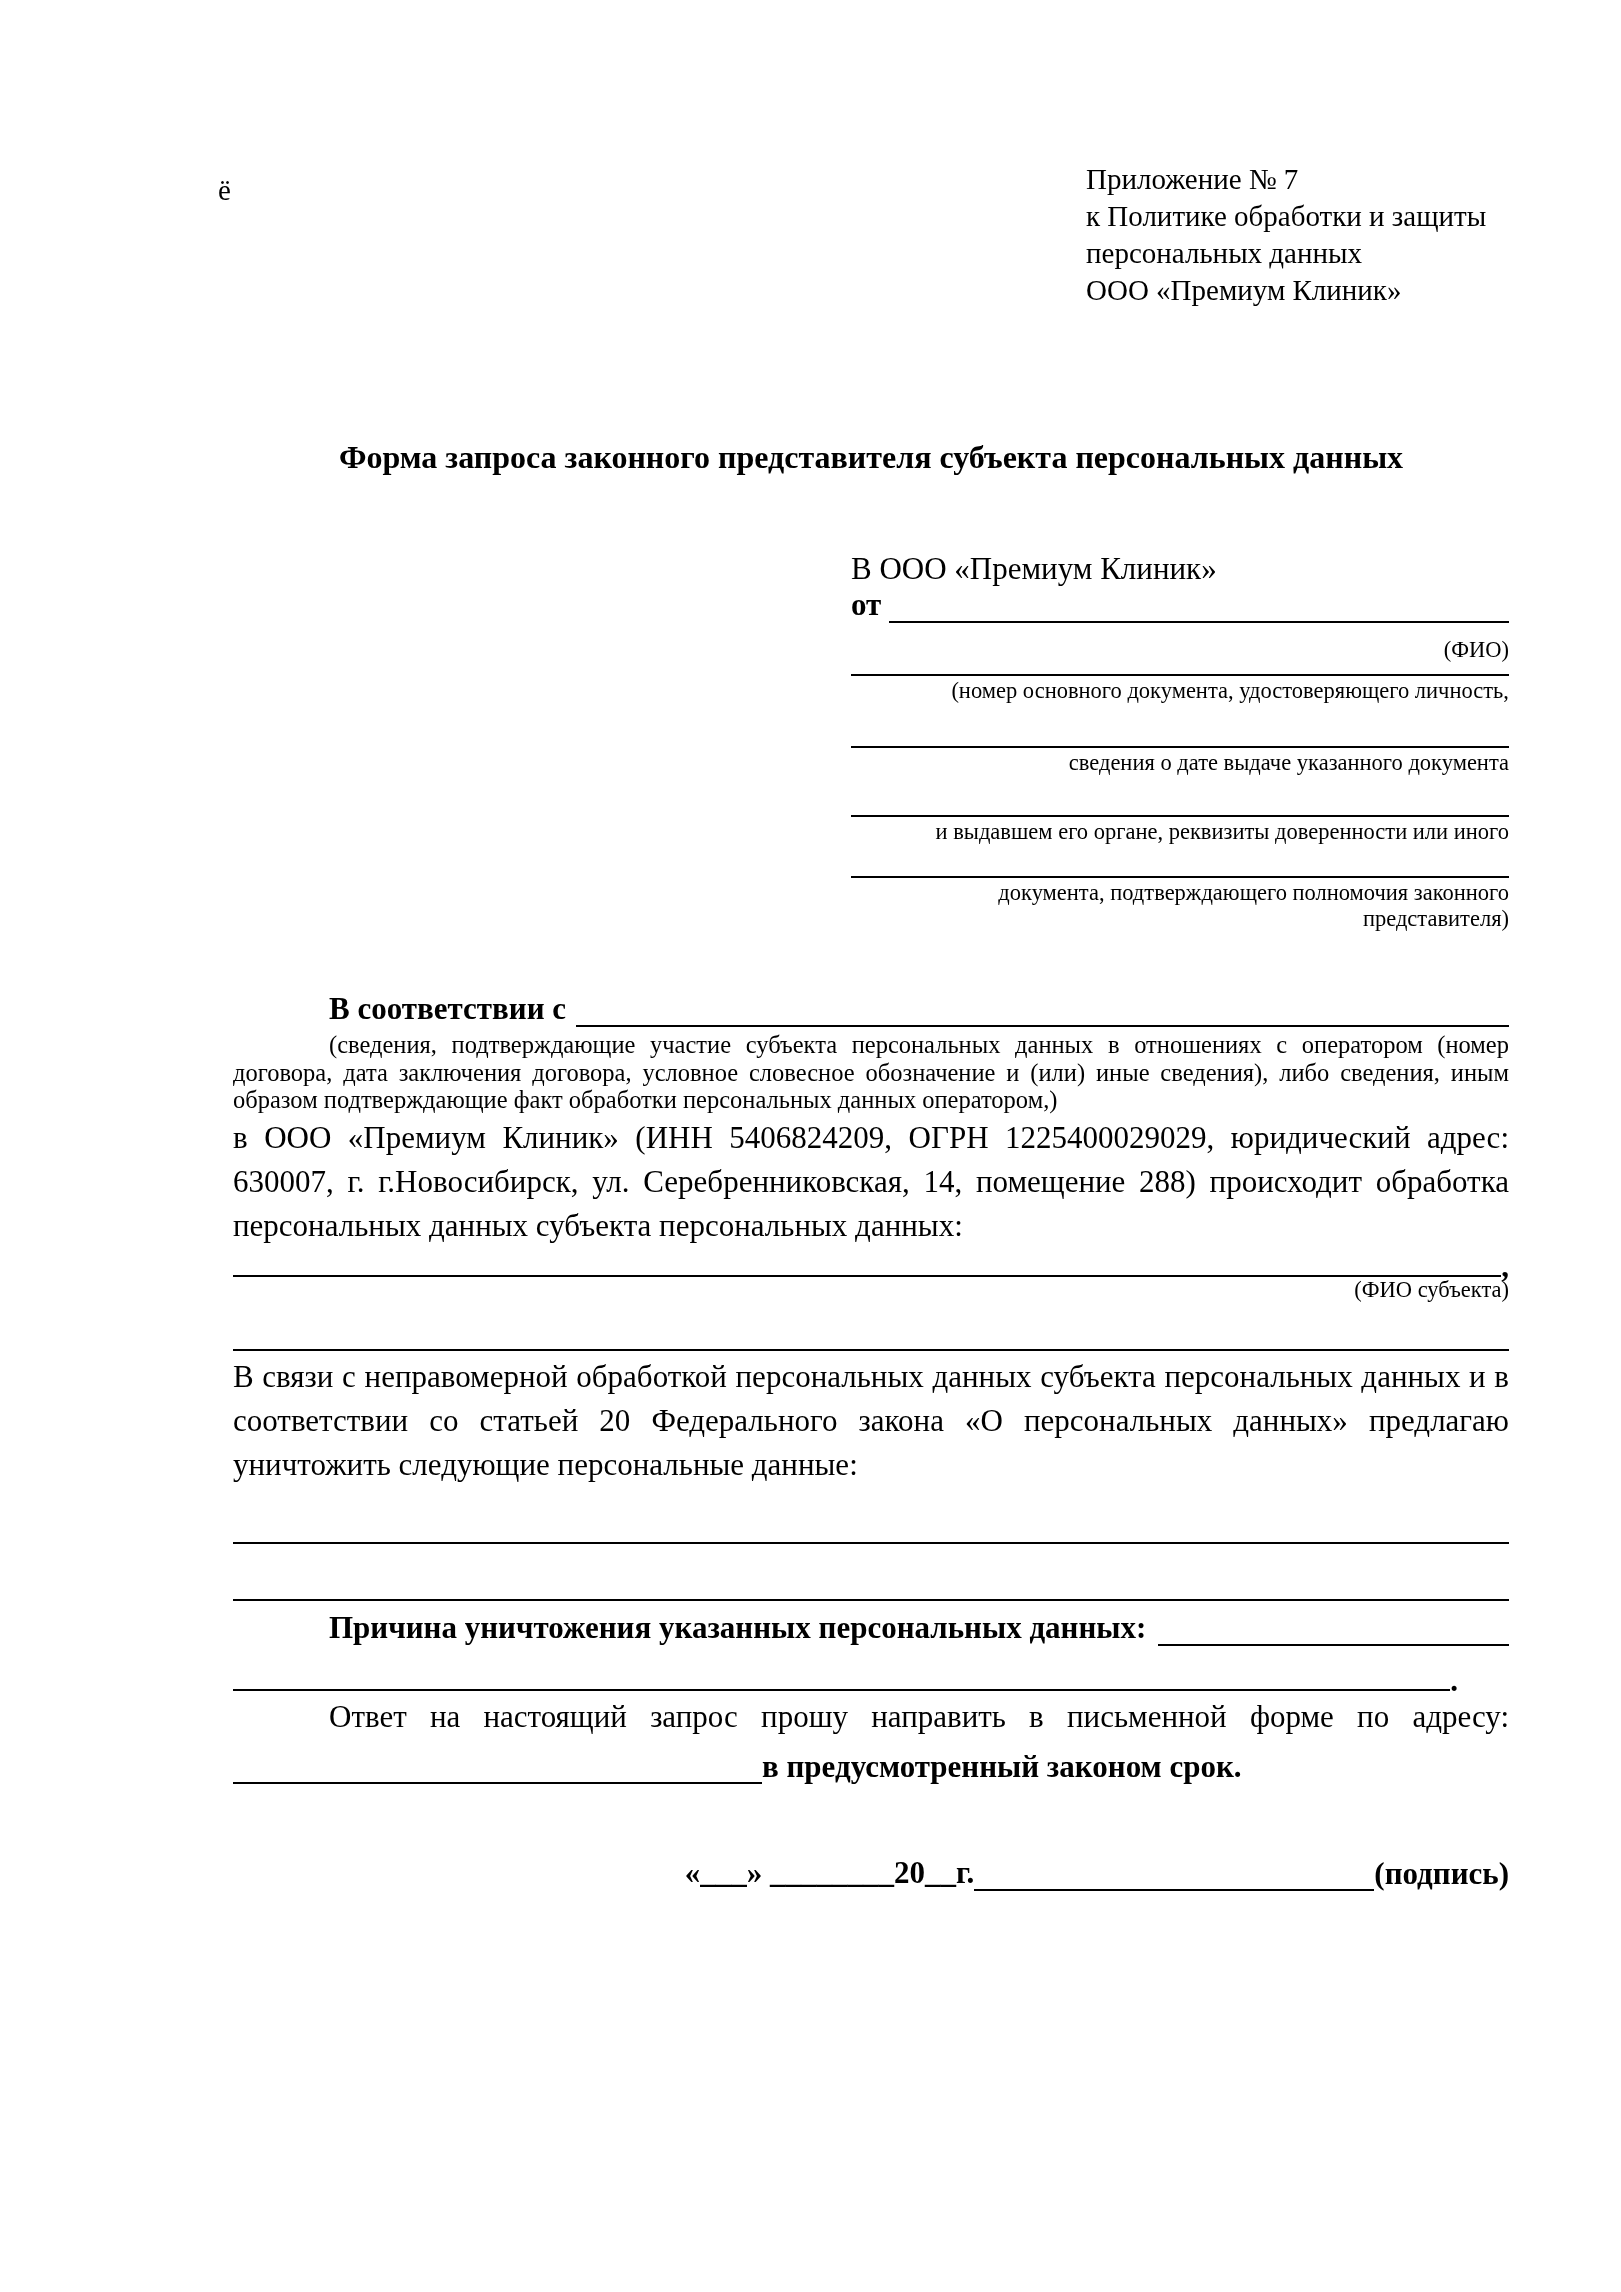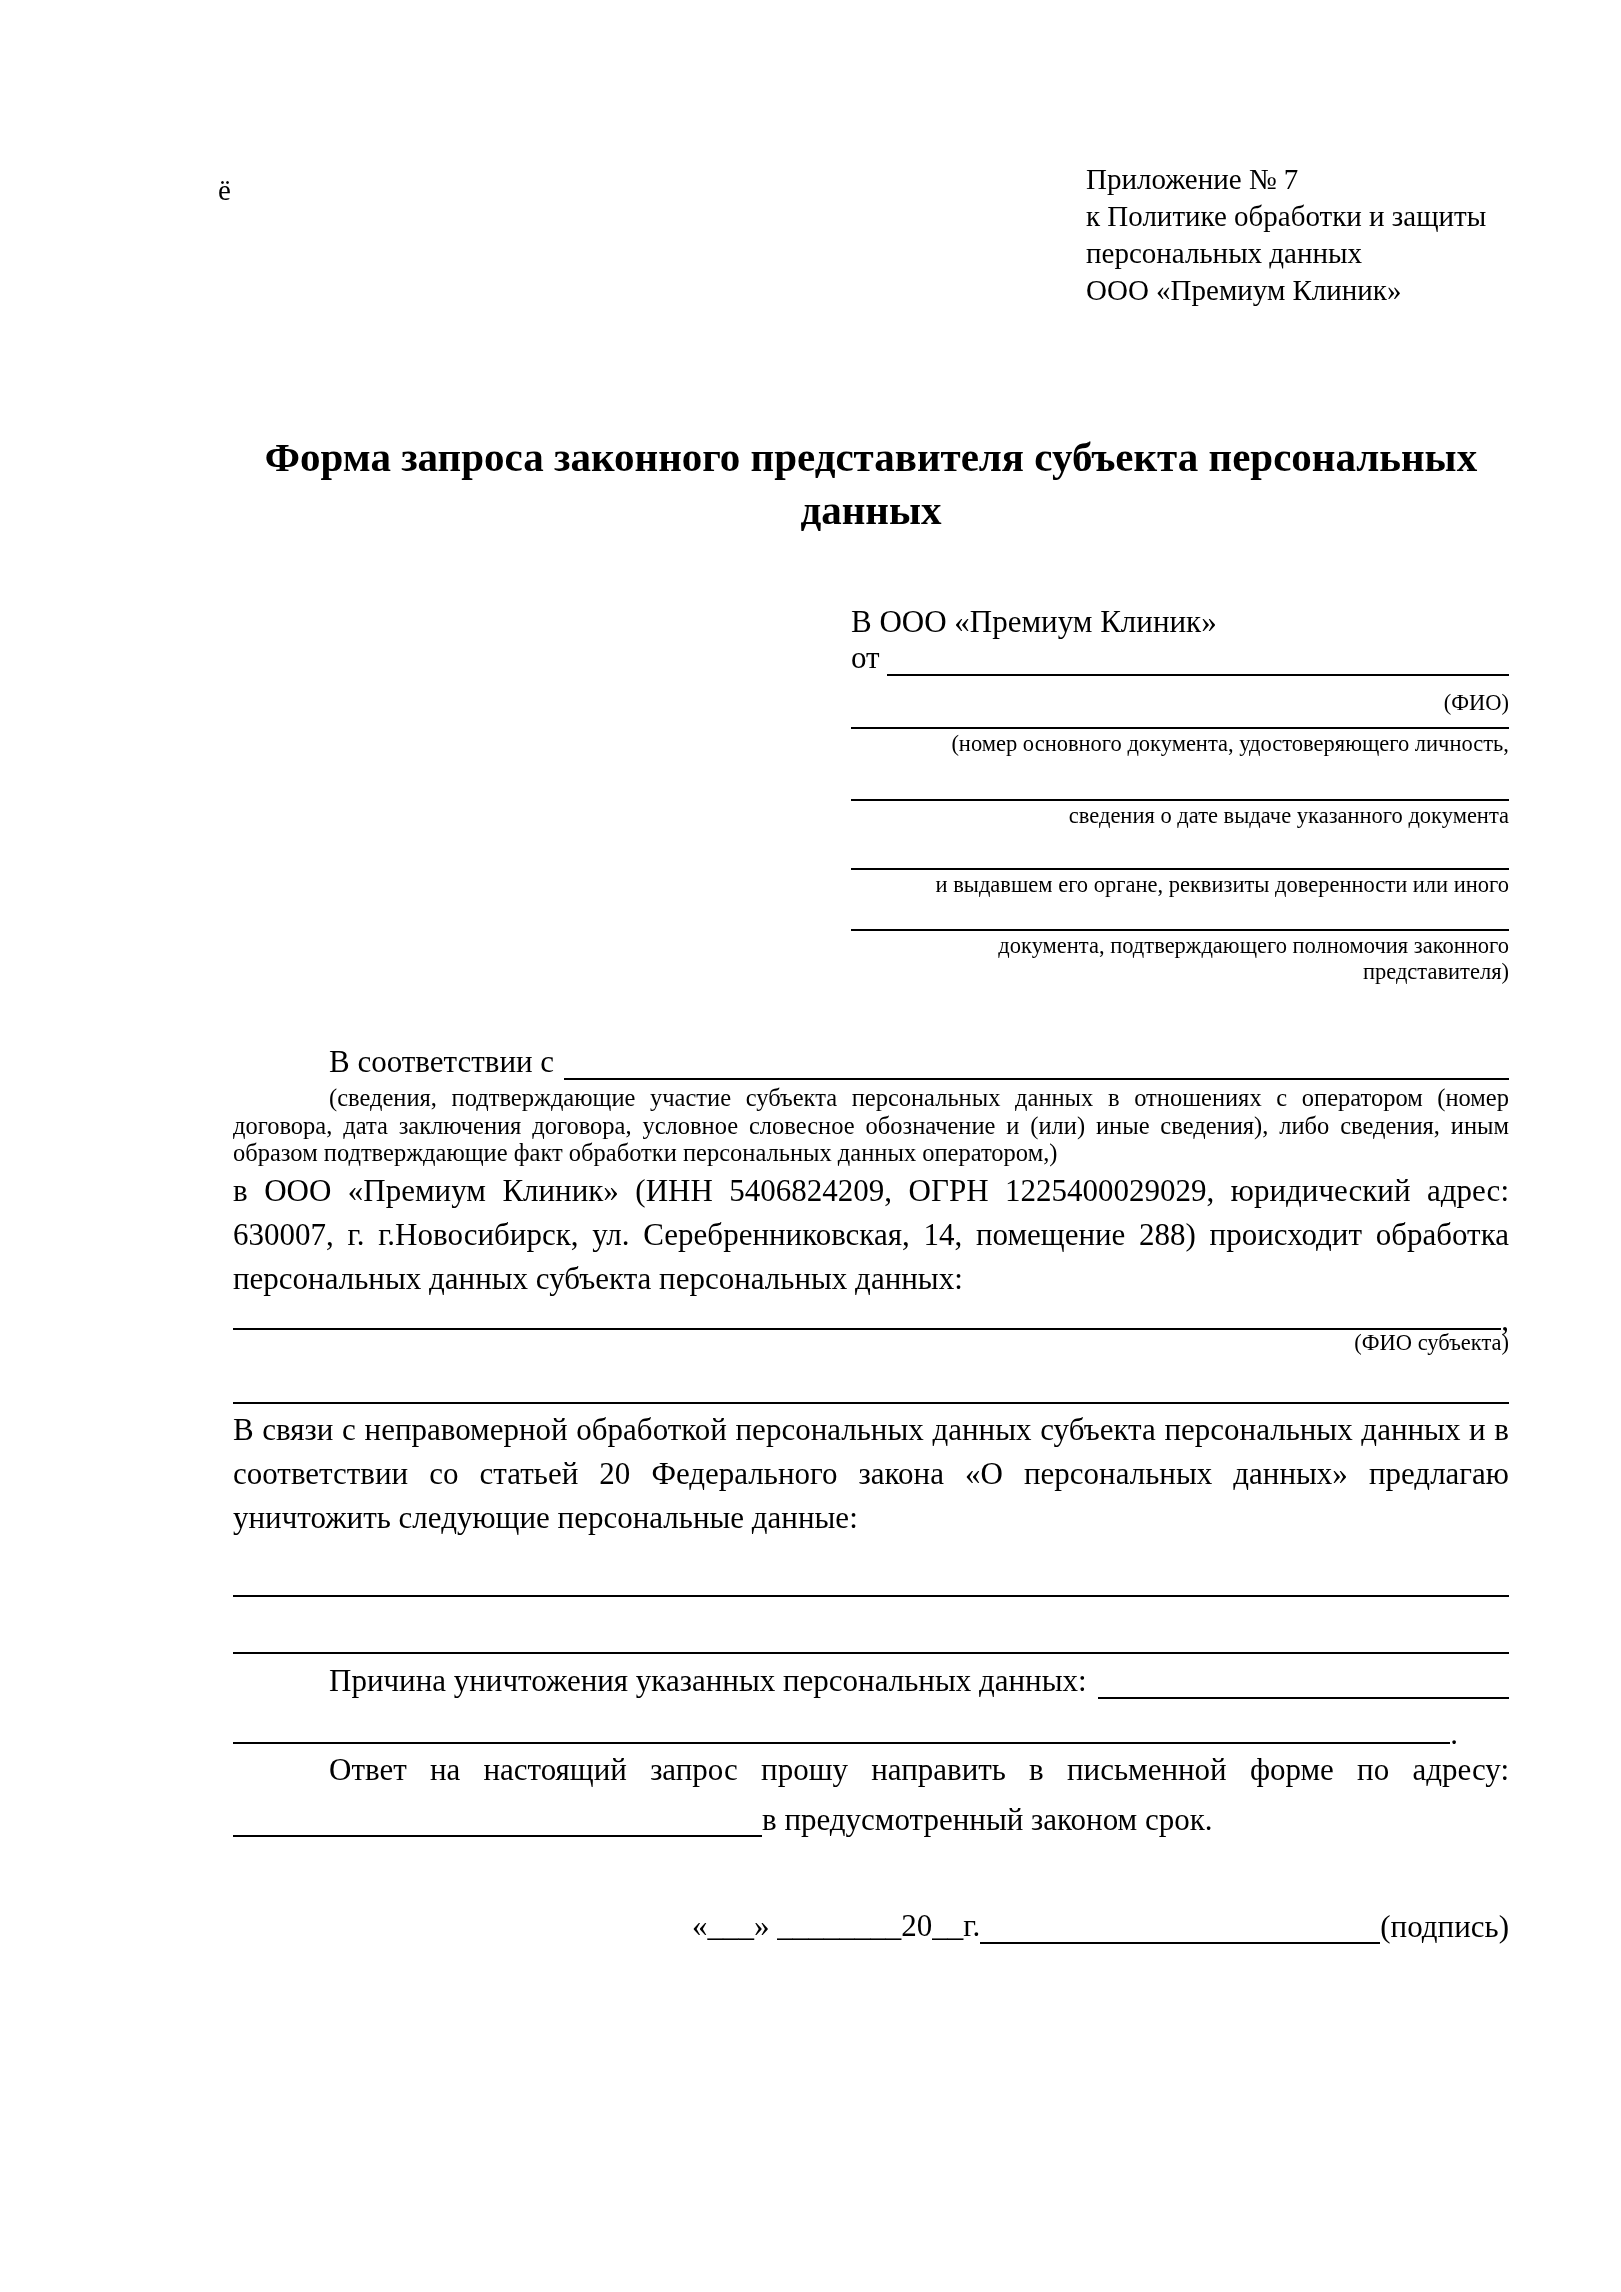--- a/index.html
+++ b/index.html
@@ -8,25 +8,25 @@
     width:1621px;height:2293px;
     background:#ffffff;
     color:#000000;
     font-family:"Liberation Serif","DejaVu Serif",serif;
     box-sizing:border-box;
     padding:161px 112px 0 233px;
     overflow:hidden;
   }
   .yo{position:absolute;left:218px;top:174px;font-size:29px;}
   .hdr{margin-left:853px;font-size:29px;line-height:37px;}
-  .title{margin-top:122px;text-align:center;font-weight:bold;font-size:41px;line-height:53px;}
+  .title{margin-top:122px;text-align:center;font-weight:bold;font-size:32px;line-height:53px;}
   
   .addr{margin-top:65px;margin-left:618px;width:658px;font-size:31px;}
   .addr-to{line-height:39px;}
-  .row{display:flex;align-items:flex-end;}
+  .row{display:flex;align-items:flex-end;font-weight:bold;}
   .addr-from{height:35px;}
   .fl{border-bottom:2.9px solid #000;flex:1 1 auto;}
   .addr-from .fl{margin-left:7.8px;}
   .cap{font-size:22.5px;line-height:25.5px;text-align:right;}
   .cap.fio{margin-top:13.7px;}
   .field .line{border-bottom:2px solid #000;}
   .f1 .line{height:11.8px;}
   .f2 .line{height:43px;}
   .f3 .line{height:39px;}
   .f4 .line{height:32px;}

